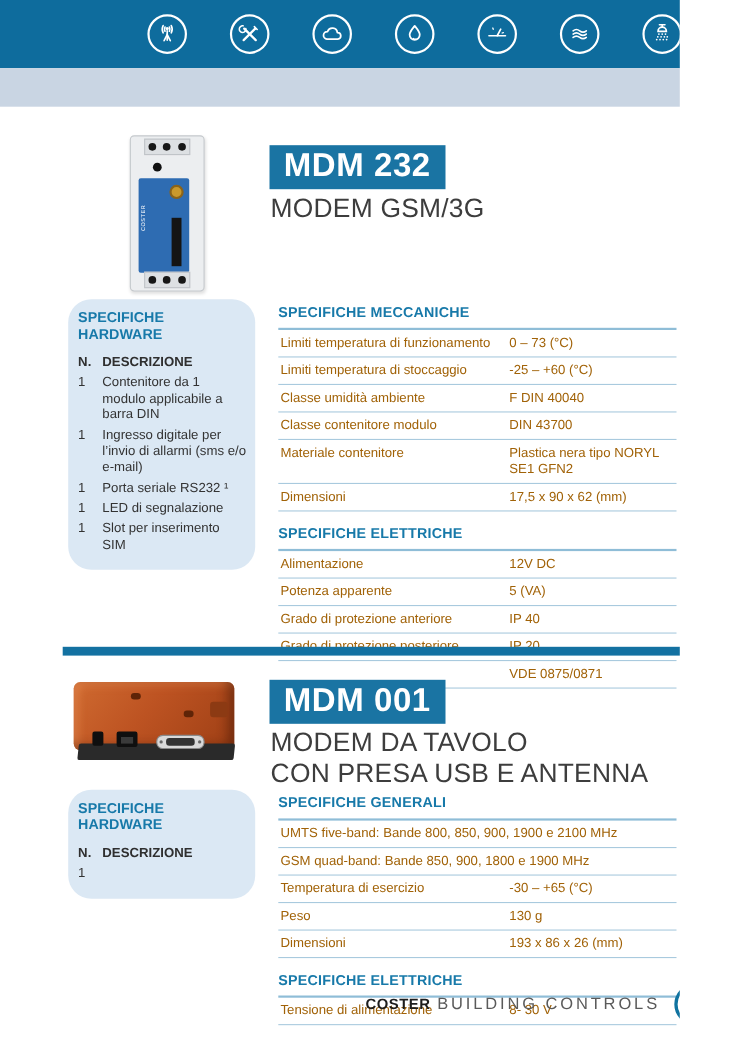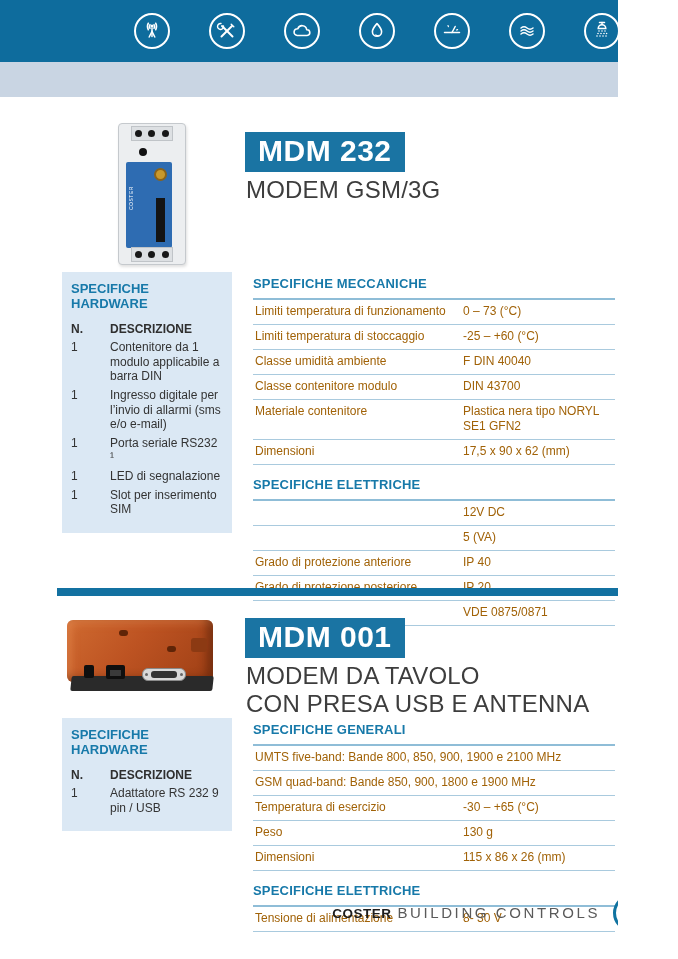--- a/index.html
+++ b/index.html
@@ -15,26 +15,26 @@
   .badge svg{display:block;}
   .lightband{position:absolute;left:0;top:62px;width:678px;height:35px;background:#c9d5e3;}
 
   
   .title-box{position:absolute;display:inline-block;background:#1a74a3;color:#ffffff;
              font-weight:800;font-size:30px;letter-spacing:0.5px;padding:2px 13px 4px 13px;}
   .subtitle{position:absolute;color:#3d3d3d;font-size:24px;font-weight:500;letter-spacing:0.2px;}
 
   
   .hwbox{position:absolute;left:62px;width:170px;background:#dbe8f4;box-sizing:border-box;
-         padding:9px 8px 12px 9px;}
+         padding:9px 8px 12px 9px;border-radius:21px;}
   .hw-title{color:#1779a9;font-weight:700;font-size:13px;margin-bottom:11px;}
   .hw-colhead{display:flex;font-weight:700;color:#2f2f2f;font-size:12px;margin-bottom:4px;}
   .hw-item{display:flex;color:#333333;font-size:12px;line-height:1.22;margin-bottom:4px;}
   .hw-n{width:22px;flex:none;}
-  .hw-desc{flex:1;margin-left:17px;}
+  .hw-desc{flex:1;}
 
   
   .speccol{position:absolute;left:253px;width:362px;}
   .sec-title{color:#1779a9;font-weight:700;font-size:13px;letter-spacing:0.2px;}
   .spec-table{border-top:2px solid #8fbdd7;margin-top:7px;margin-bottom:12px;}
   .spec-row{display:flex;border-bottom:1.5px solid #a9cade;padding:4px 0 5px 2px;
             font-size:12px;color:#a16207;line-height:1.25;justify-content:flex-end;}
   .spec-row .lbl{flex:1;padding-right:6px;}
   .spec-row .val{width:152px;flex:none;}
   .spec-row.full .lbl{flex:1;}
@@ -235,23 +235,25 @@
       </div>
       <div class="spec-row">
         <span class="lbl">Dimensioni</span>
         <span class="val">17,5 x 90 x 62 (mm)</span>
       </div>
     </div>
 
     <div class="sec-title">SPECIFICHE ELETTRICHE</div>
     <div class="spec-table">
       <div class="spec-row">
+        <span class="lbl">Alimentazione</span>
         <span class="val">12V DC</span>
       </div>
       <div class="spec-row">
+        <span class="lbl">Potenza apparente</span>
         <span class="val">5 (VA)</span>
       </div>
       <div class="spec-row">
         <span class="lbl">Grado di protezione anteriore</span>
         <span class="val">IP 40</span>
       </div>
       <div class="spec-row">
         <span class="lbl">Grado di protezione posteriore</span>
         <span class="val">IP 20</span>
       </div>
@@ -286,21 +288,20 @@
   <div class="subtitle" style="left:246px;top:690px;">CON PRESA USB E ANTENNA</div>
 
   <div class="hwbox" style="top:718px;">
     <div class="hw-title">SPECIFICHE HARDWARE</div>
     <div class="hw-colhead">
       <span class="hw-n">N.</span>
       <span class="hw-desc">DESCRIZIONE</span>
     </div>
     <div class="hw-item">
       <span class="hw-n">1</span>
-      <span class="hw-desc">Adattatore RS 232 9 pin / USB</span>
     </div>
   </div>
 
   <div class="speccol" style="top:722px;">
     <div class="sec-title">SPECIFICHE GENERALI</div>
     <div class="spec-table">
       <div class="spec-row full">
         <span class="lbl">UMTS five-band: Bande 800, 850, 900, 1900 e 2100 MHz</span>
 
       </div>
@@ -311,21 +312,21 @@
       <div class="spec-row">
         <span class="lbl">Temperatura di esercizio</span>
         <span class="val">-30 – +65 (°C)</span>
       </div>
       <div class="spec-row">
         <span class="lbl">Peso</span>
         <span class="val">130 g</span>
       </div>
       <div class="spec-row">
         <span class="lbl">Dimensioni</span>
-        <span class="val">115 x 86 x 26 (mm)</span>
+        <span class="val">193 x 86 x 26 (mm)</span>
       </div>
     </div>
 
     <div class="sec-title">SPECIFICHE ELETTRICHE</div>
     <div class="spec-table">
       <div class="spec-row">
         <span class="lbl">Tensione di alimentazione</span>
         <span class="val">8- 30 V</span>
       </div>
     </div>

